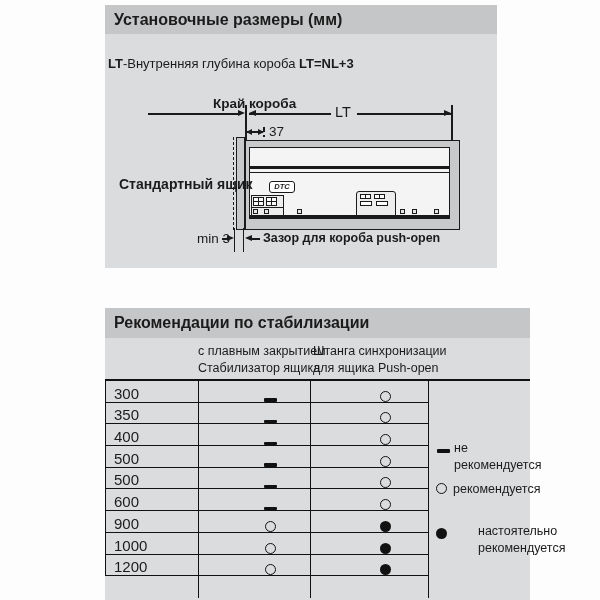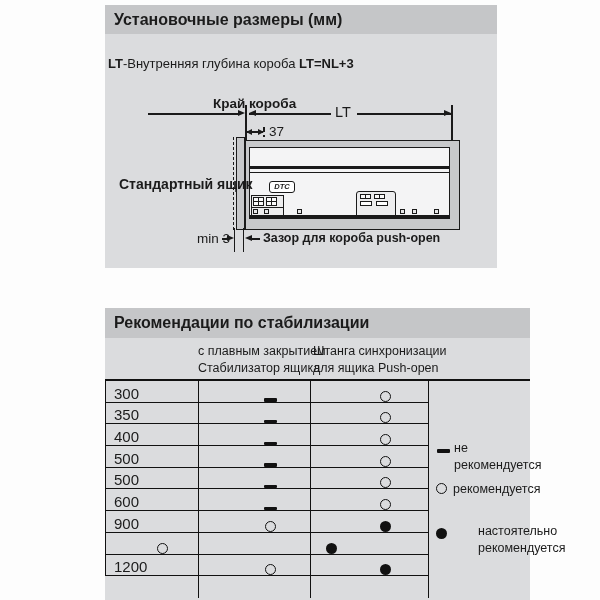--- a/index.html
+++ b/index.html
@@ -204,20 +204,21 @@
       <div class="t-row">
       <div class="t-c1">900</div>
       <div class="t-c2">
           <div class="sym-open"></div>
         </div>
       <div class="t-c3">
           <div class="sym-filled"></div>
         </div>
     </div>
       <div class="t-row">
+      <div class="t-c1">1000</div>
       <div class="t-c2">
           <div class="sym-open"></div>
         </div>
       <div class="t-c3">
           <div class="sym-filled"></div>
         </div>
     </div>
       <div class="t-row">
       <div class="t-c1">1200</div>
       <div class="t-c2">

